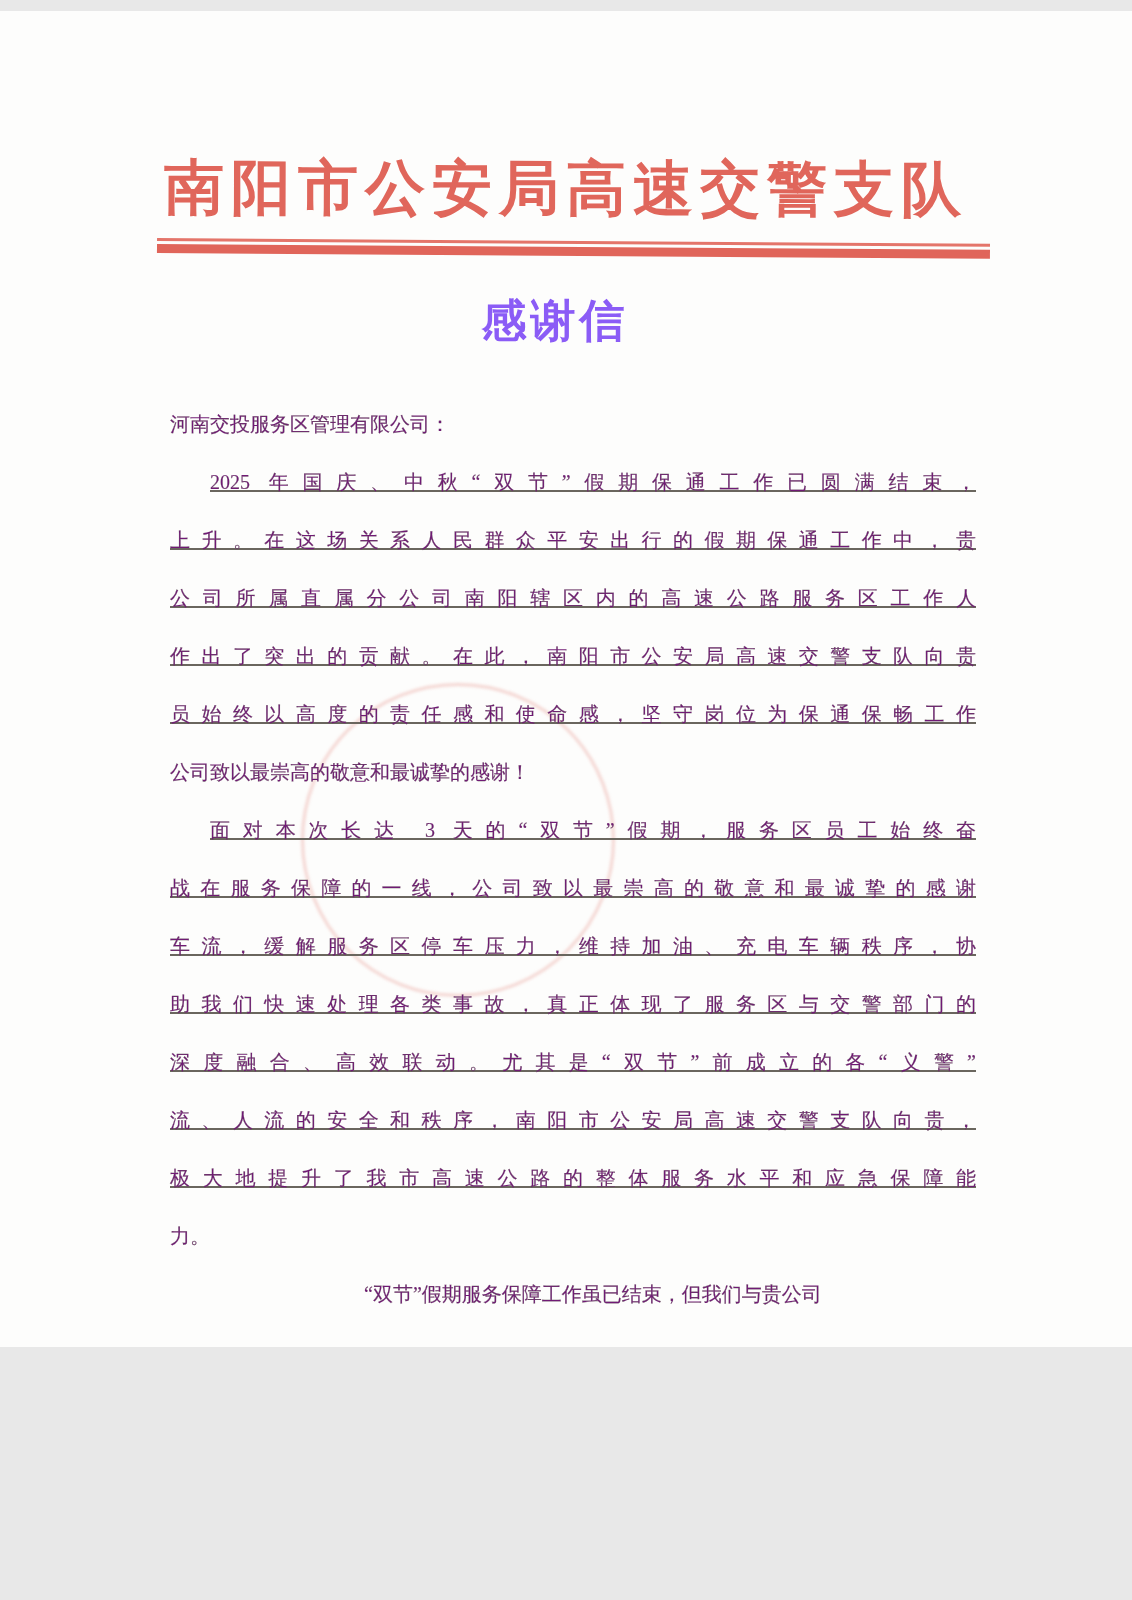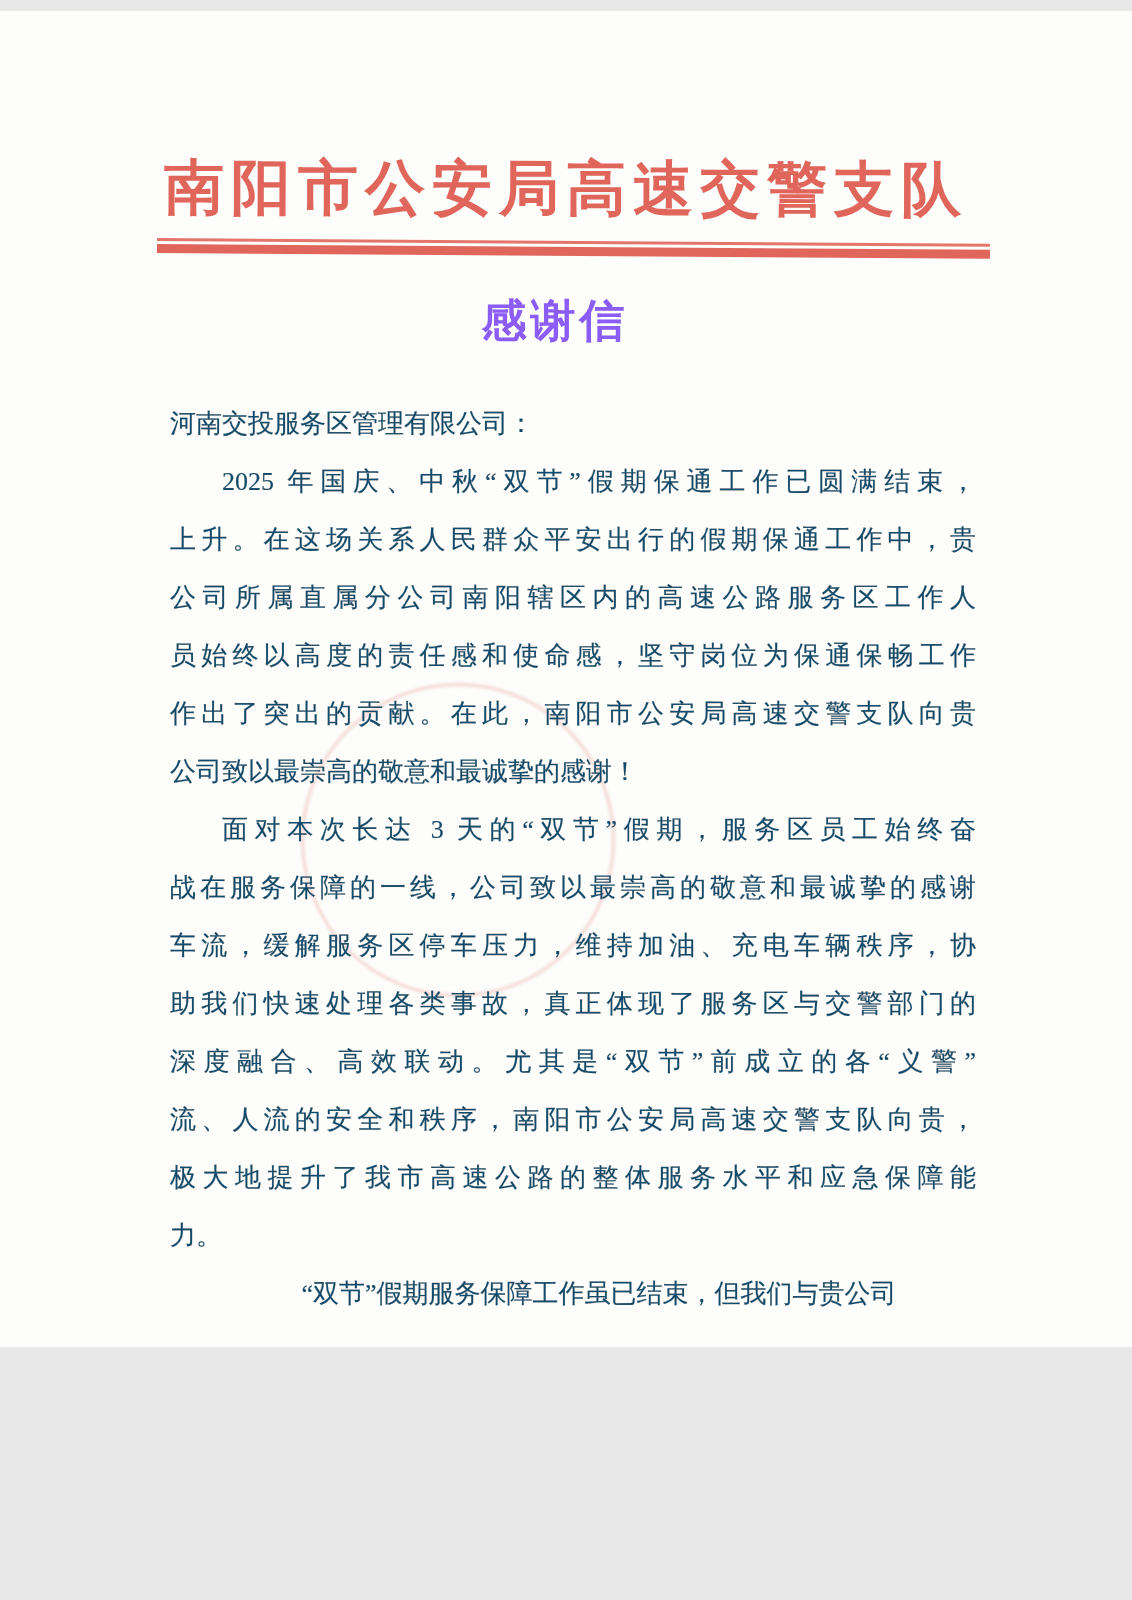--- a/index.html
+++ b/index.html
@@ -41,30 +41,30 @@
   .seal-circle {
     position:absolute; left:301px; top:672px;
     width:308px; height:308px;
     border:3px solid rgba(228,131,122,0.32);
     border-radius:50%;
     filter:blur(1.5px);
   }
   
   .body-text {
     position:absolute; top:384px; left:170px; width:806px;
-    font-size:26px;
-    color:#0c4a6e;
+    font-size:20px;
+    color:#701a75;
     -webkit-text-stroke:0.2px #6a665e;
   }
   .line {
     height:58px; line-height:58px;
     white-space:nowrap;
     text-align:left;
   }
-  .line.j { white-space:normal; text-align:justify; text-align-last:justify; }
+  .line.j { white-space:normal; text-align:justify; text-align-last:justify;text-decoration:underline; }
   .line.indent { text-indent:2em;text-align:center; }
   
   .rule-bottom {
     position:absolute; top:1477px; left:146px; width:814px;
     transform:rotate(0.5deg); transform-origin:left center;
   }
   .rule-bottom .thin  { height:2px; background:#eda49b; }
   .rule-bottom .thick { height:8px; background:#e0655a; }
 </style>
 </head>
@@ -82,22 +82,22 @@
 
   <div class="doc-title">感谢信</div>
 
   <div class="seal-circle"></div>
 
   <div class="body-text">
     <div class="line">河南交投服务区管理有限公司：</div>
     <div class="line j indent">2025 年国庆、中秋“双节”假期保通工作已圆满结束，</div>
     <div class="line j">上升。在这场关系人民群众平安出行的假期保通工作中，贵</div>
     <div class="line j">公司所属直属分公司南阳辖区内的高速公路服务区工作人</div>
+    <div class="line j">作出了突出的贡献。在此，南阳市公安局高速交警支队向贵</div>
     <div class="line j">员始终以高度的责任感和使命感，坚守岗位为保通保畅工作</div>
-    <div class="line j">作出了突出的贡献。在此，南阳市公安局高速交警支队向贵</div>
     <div class="line">公司致以最崇高的敬意和最诚挚的感谢！</div>
     <div class="line j indent">面对本次长达 3 天的“双节”假期，服务区员工始终奋</div>
     <div class="line j">战在服务保障的一线，公司致以最崇高的敬意和最诚挚的感谢</div>
     <div class="line j">车流，缓解服务区停车压力，维持加油、充电车辆秩序，协</div>
     <div class="line j">助我们快速处理各类事故，真正体现了服务区与交警部门的</div>
     <div class="line j">深度融合、高效联动。尤其是“双节”前成立的各“义警”</div>
     <div class="line j">流、人流的安全和秩序，南阳市公安局高速交警支队向贵，</div>
     <div class="line j">极大地提升了我市高速公路的整体服务水平和应急保障能</div>
     <div class="line">力。</div>
     <div class="line indent">“双节”假期服务保障工作虽已结束，但我们与贵公司</div>

